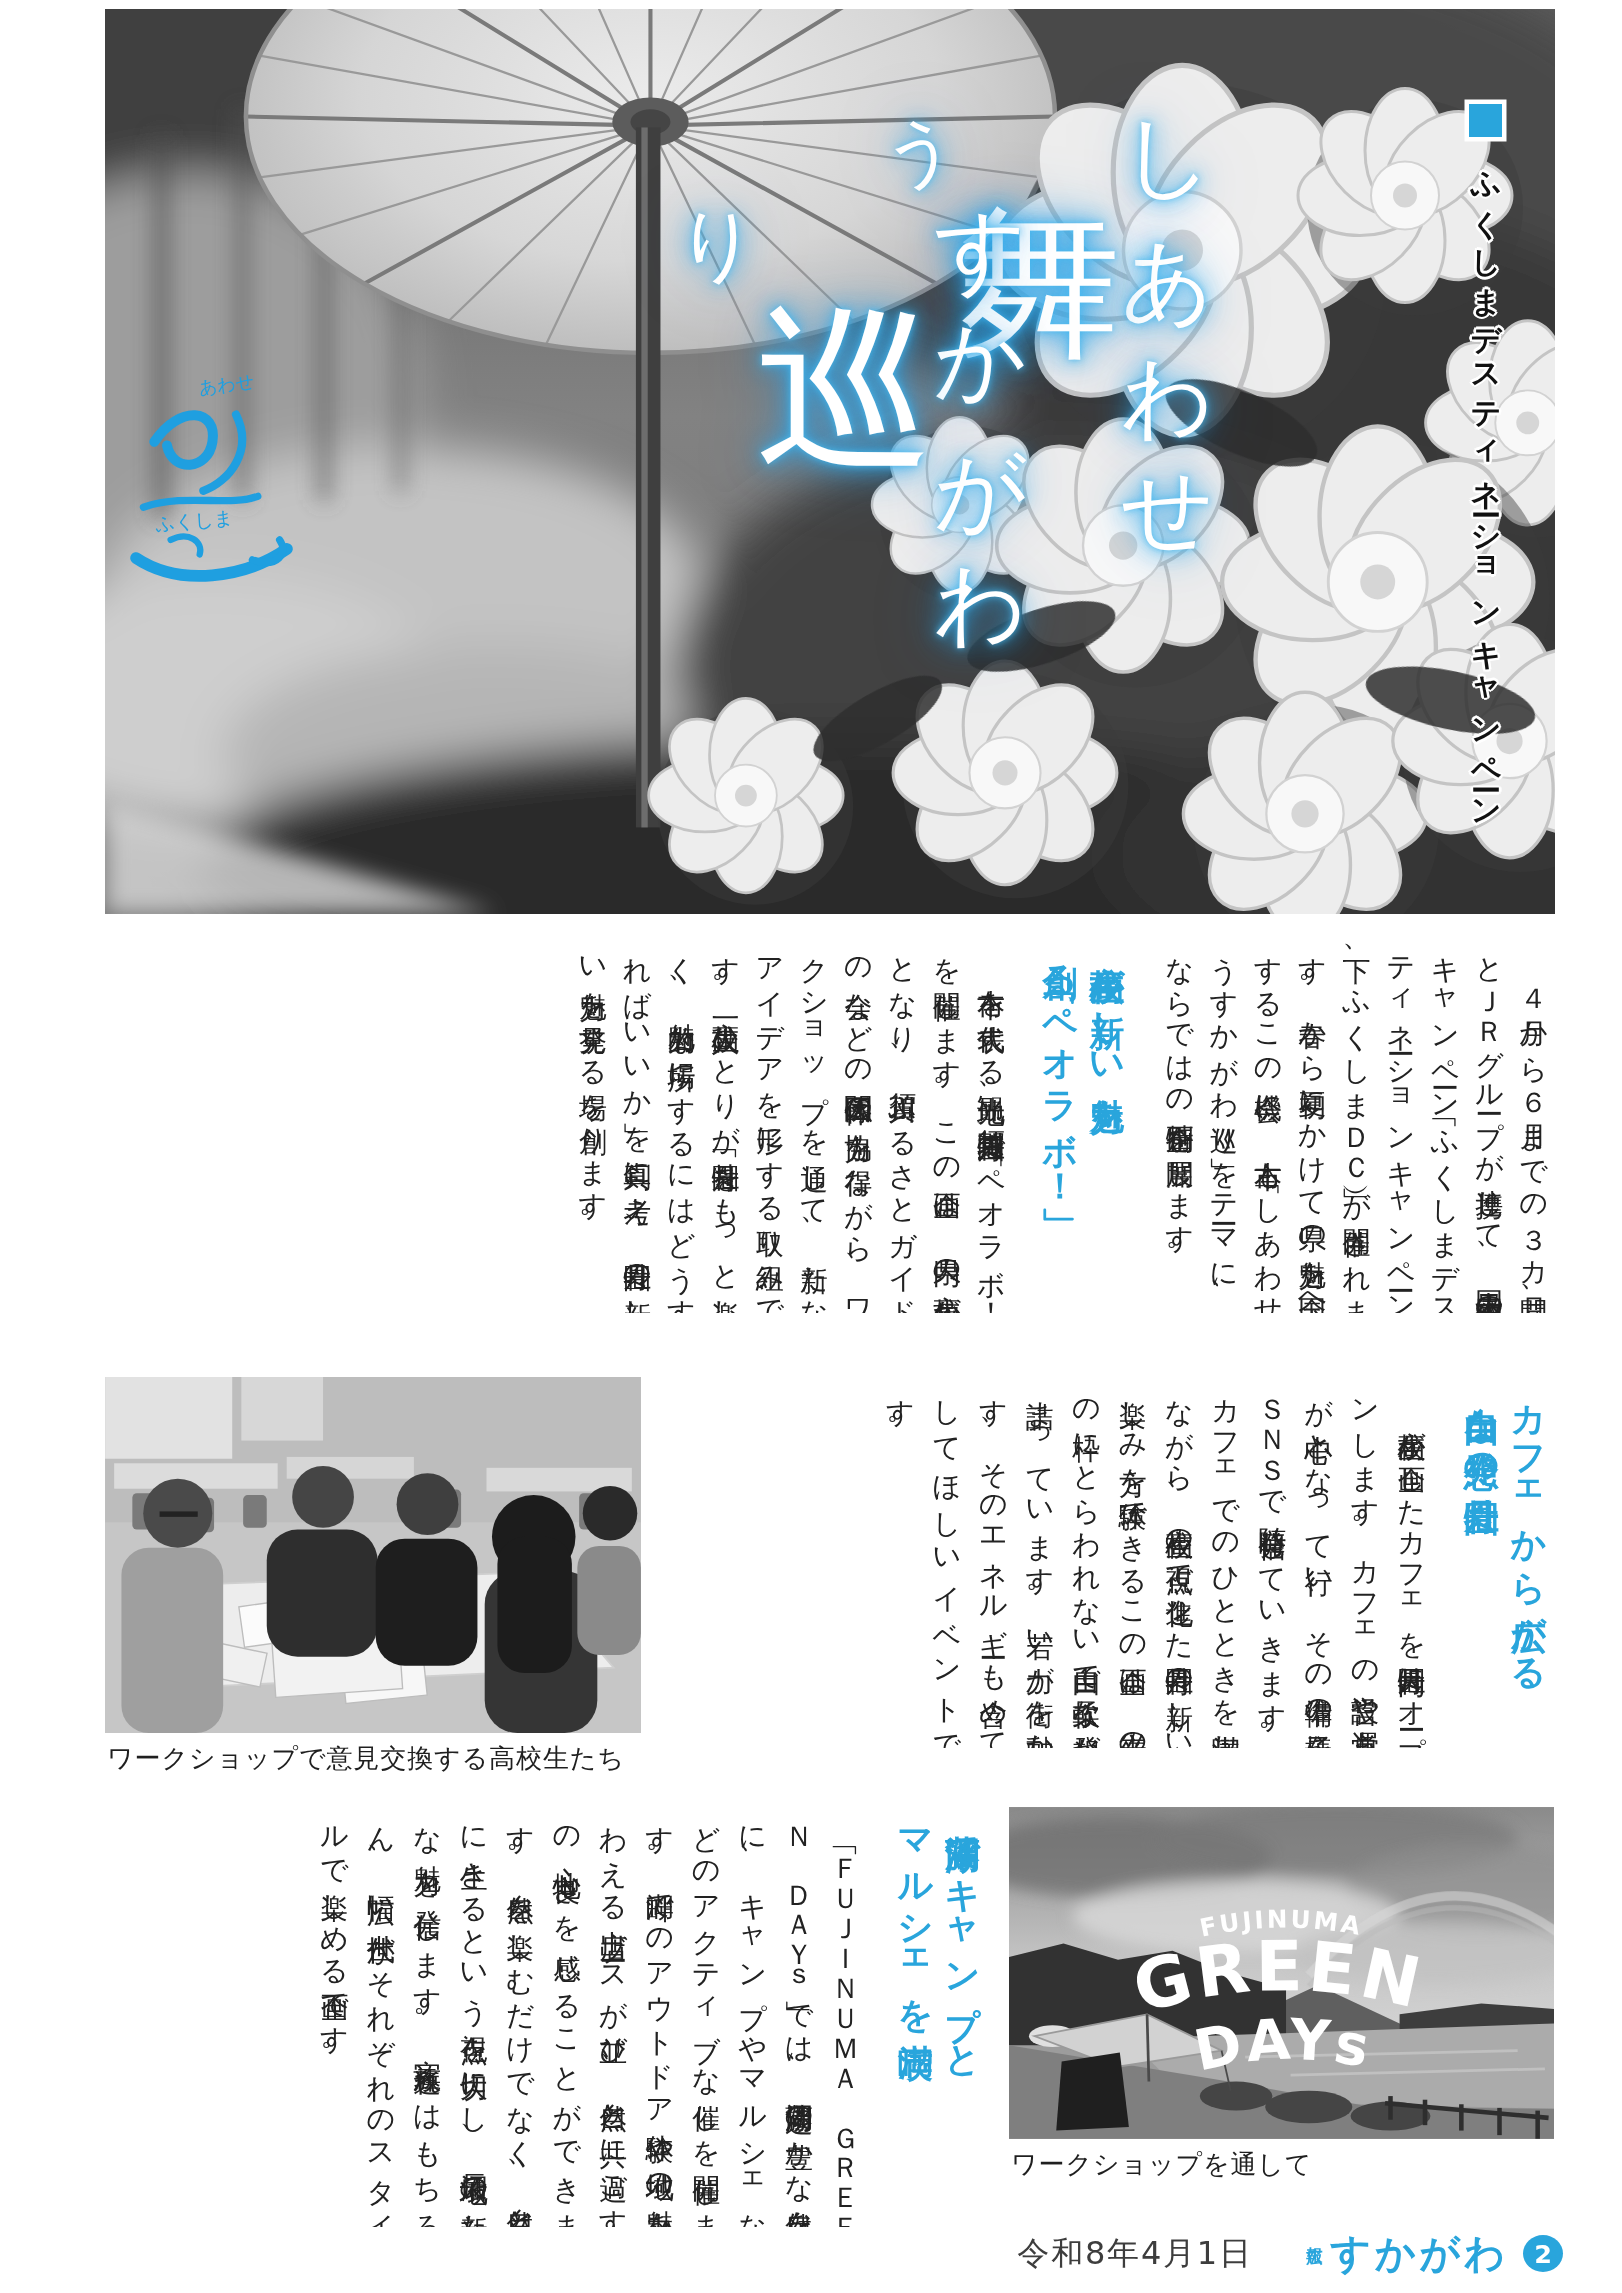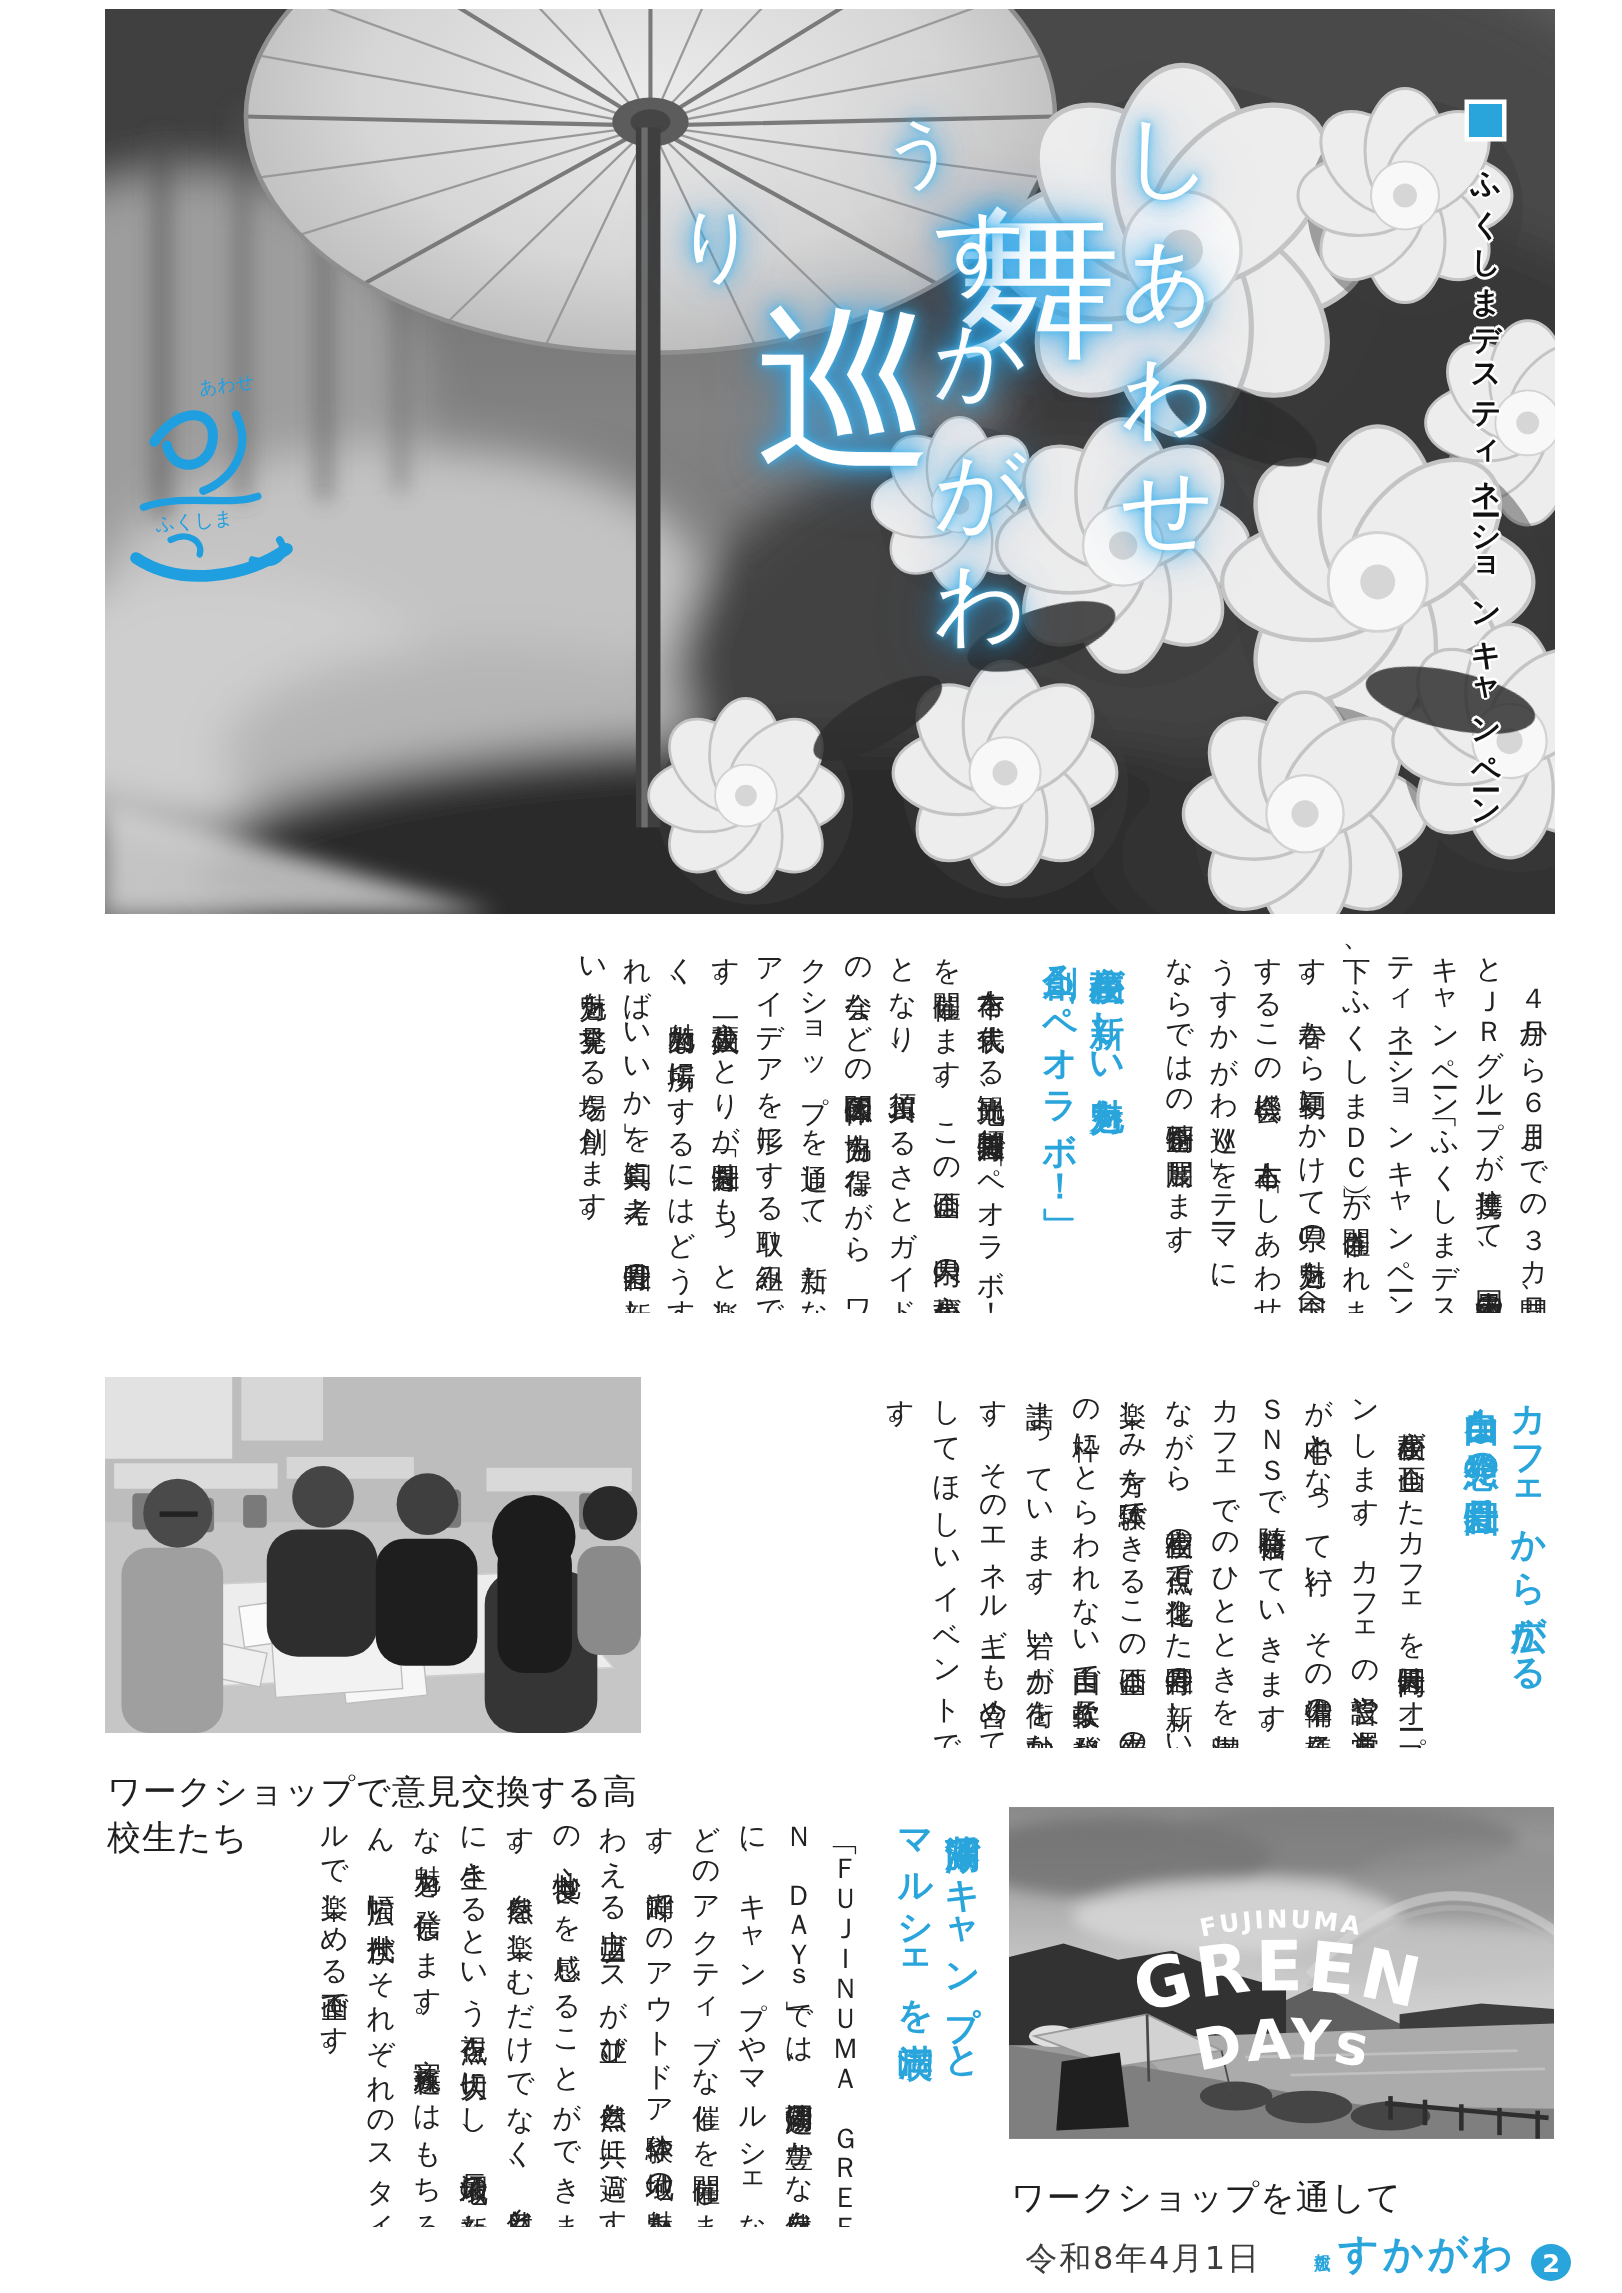--- a/index.html
+++ b/index.html
@@ -63,29 +63,29 @@
     margin:0;margin-block-start:27px;margin-block-end:23.6px;text-align:start;
   }
   h2.vh span{display:block;}
   .sec2-text h2.vh,.sec3-text h2.vh{margin-block-start:3.6px;}
 
   
   .ws-photo{left:105px;top:1377px;width:536px;height:356px;overflow:hidden;background:#c6c6c6;}
   .fuji-photo{left:1009px;top:1807px;width:545px;height:332px;overflow:hidden;background:#9c9c9c;}
   .caption{
     font-family:Liberation Sans, sans-serif;
-    font-size:34px;color:#1f1f1f;letter-spacing:0.9px;margin-top:28px;
+    font-size:26px;color:#1f1f1f;letter-spacing:0.9px;
   }
   .cap-ws{left:107px;top:1741px;width:545px;}
   .cap-fuji{left:1011px;top:2147px;width:545px;}
 
   
   .footer{
-    left:16px;top:2226px;width:1555px;display:flex;justify-content:flex-end;
-    align-items:flex-end;gap:0;
+    left:8px;top:2226px;width:1555px;display:flex;justify-content:flex-end;
+    align-items:center;gap:0;
   }
   .footer .date{
     font-family:"DejaVu Sans","Liberation Sans",sans-serif;
     font-size:32px;color:#3d3d3d;letter-spacing:1.8px;margin-right:53px;
   }
   .footer .koho{
     writing-mode:vertical-rl;text-orientation:upright;
     font-family:"DejaVu Sans","Liberation Sans",sans-serif;font-weight:bold;
     font-size:16.4px;line-height:1.05;color:#29a5dc;margin-right:7.3px;height:40px;
   }

